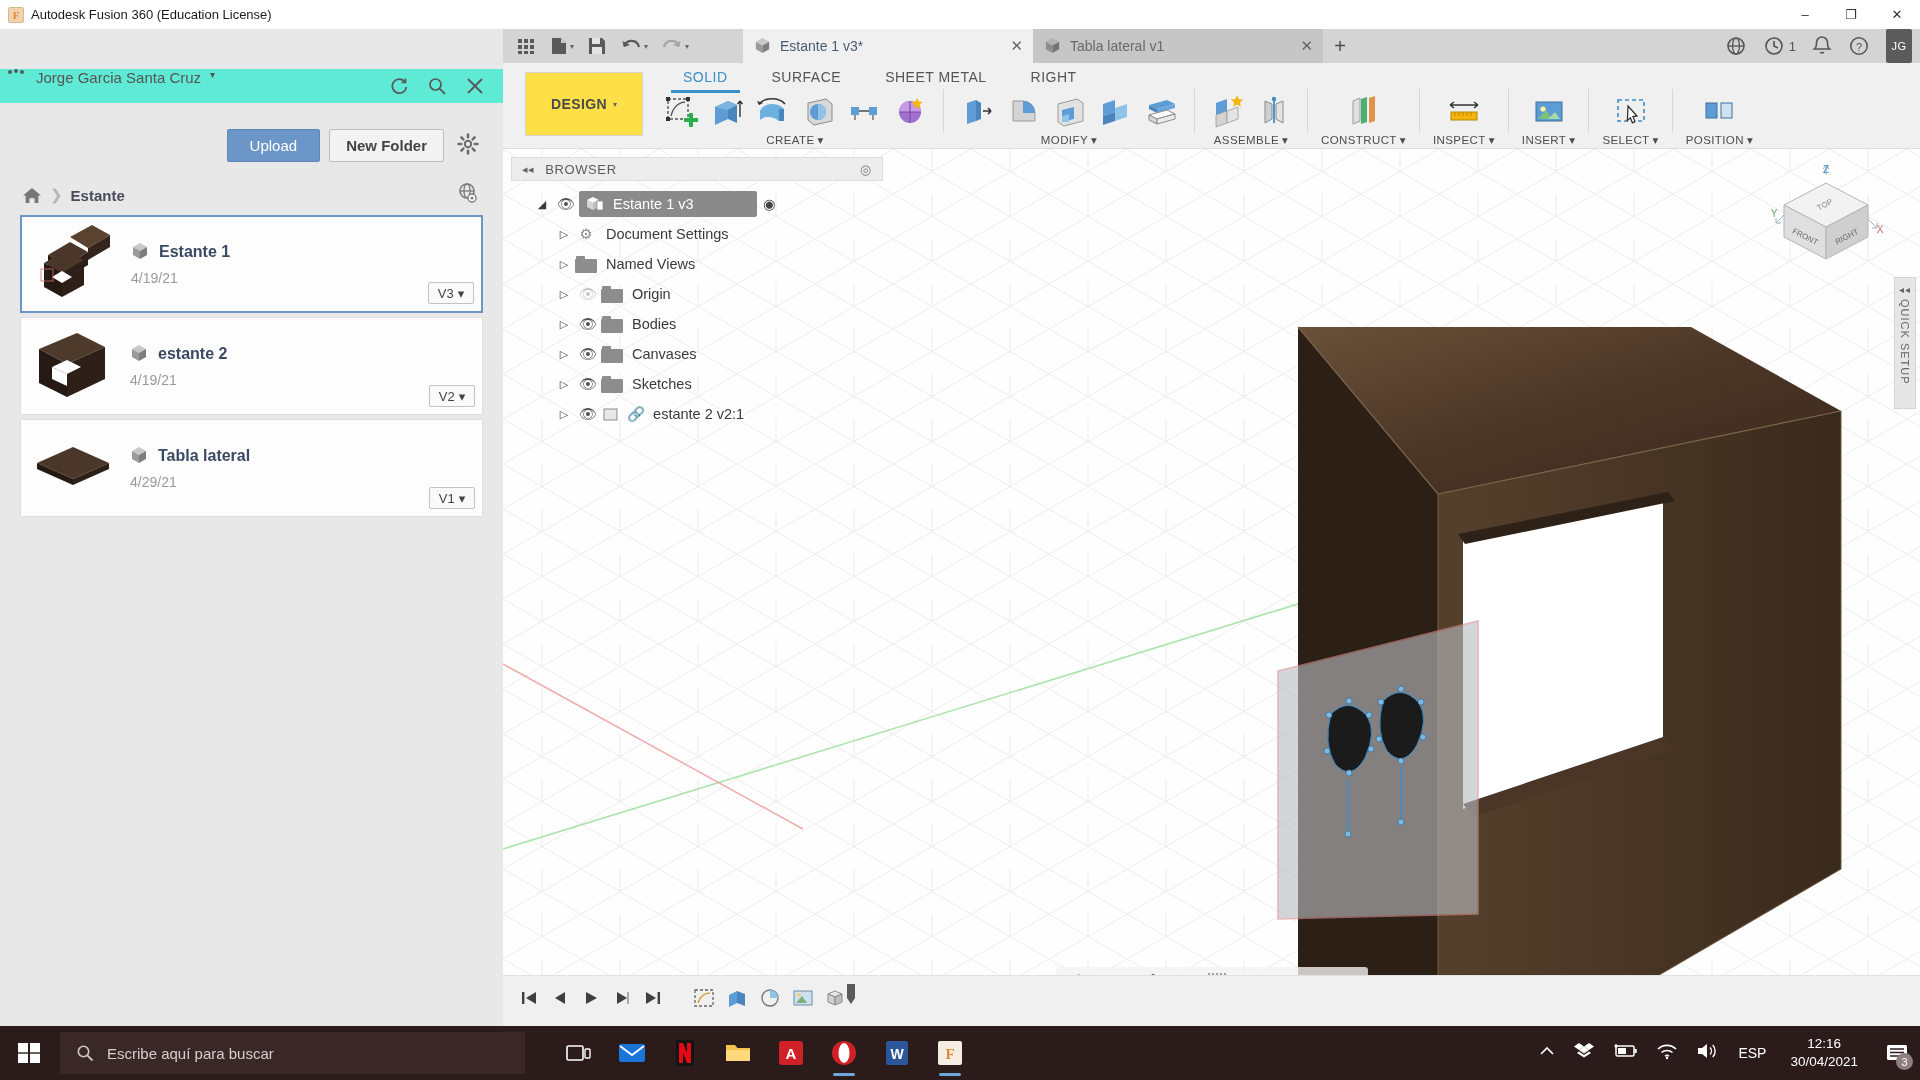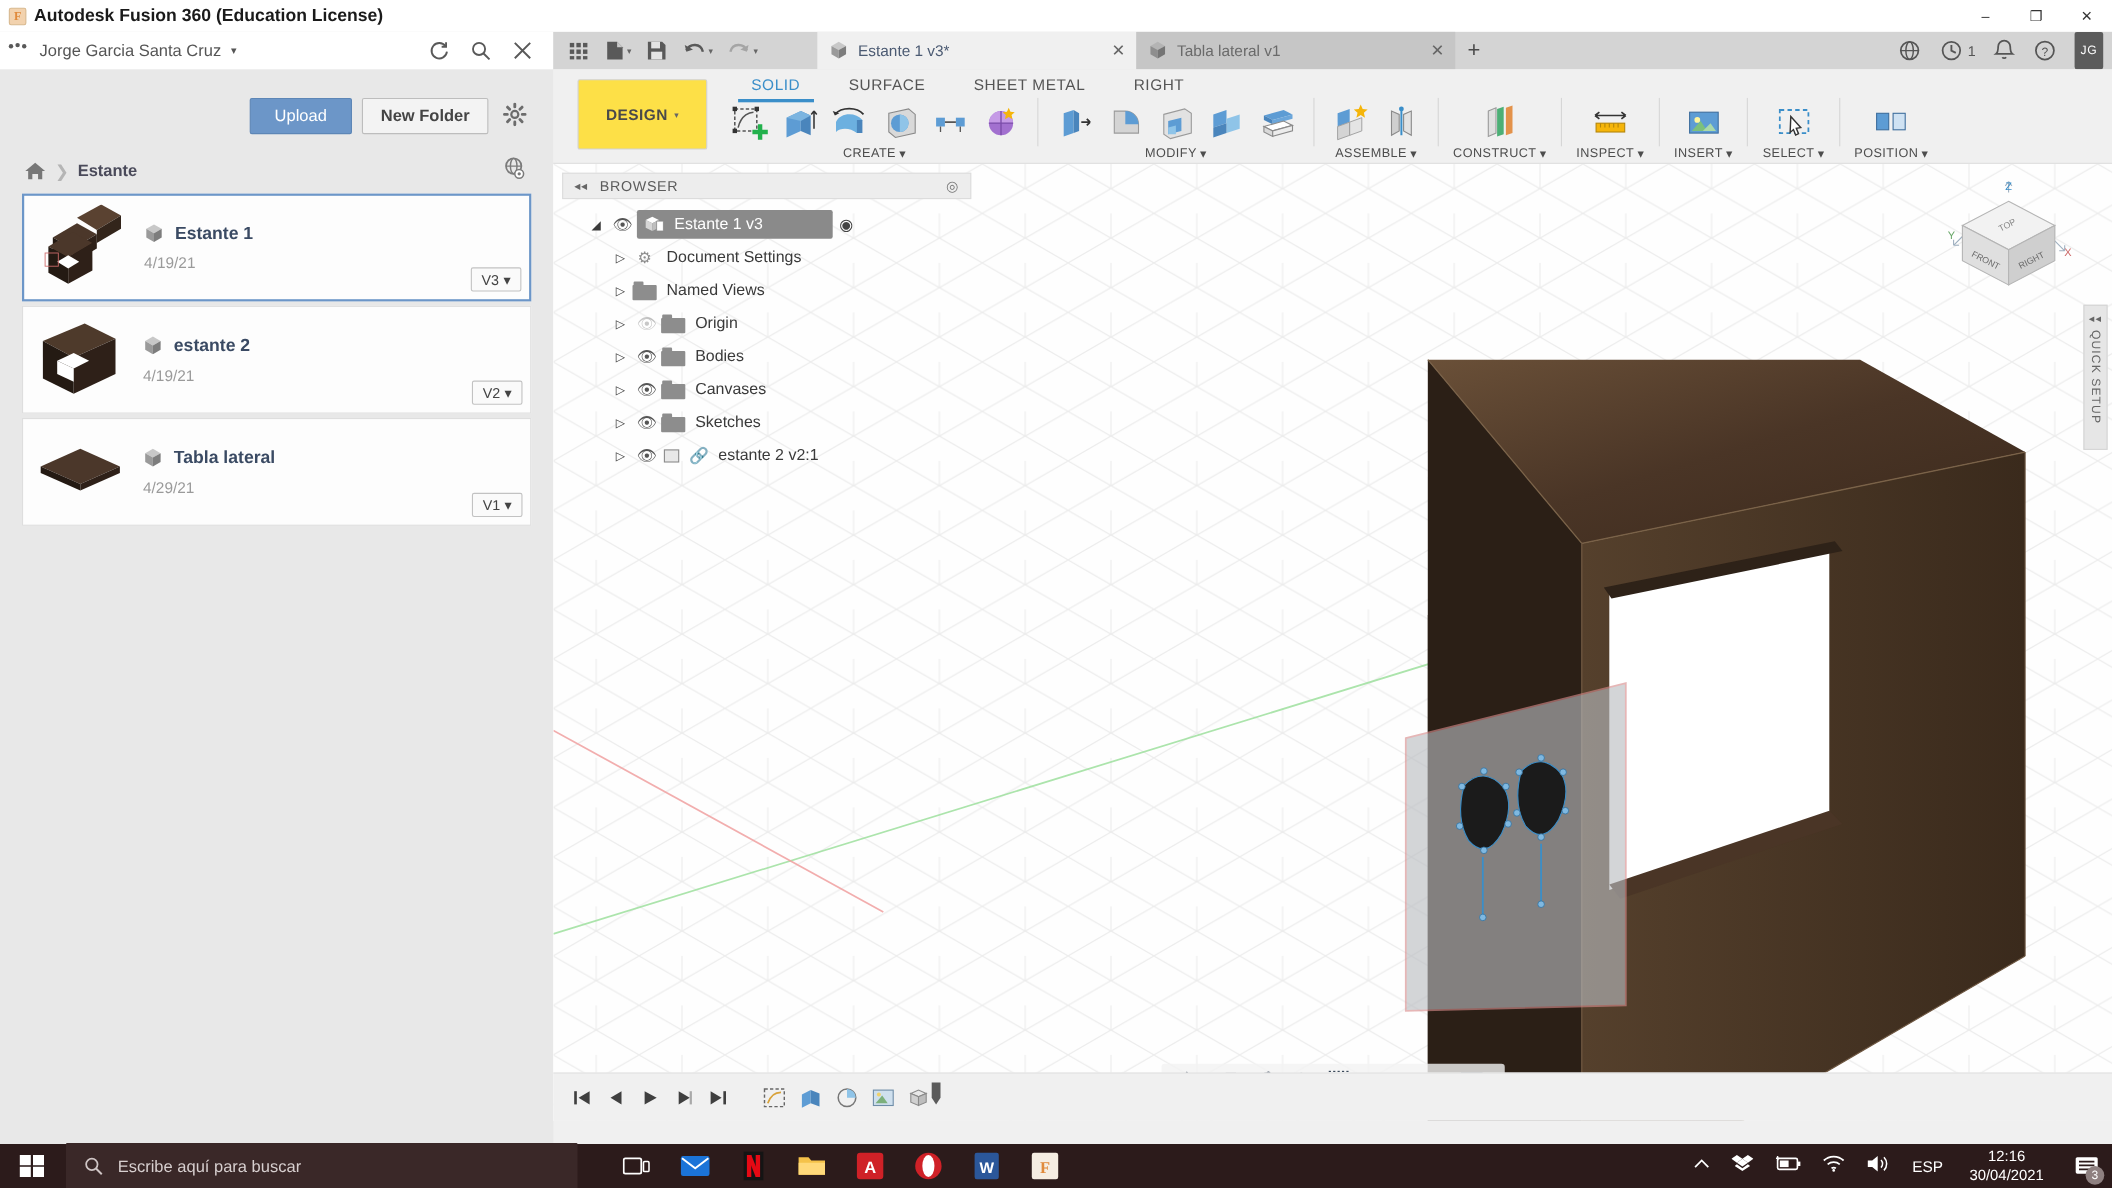--- a/index.html
+++ b/index.html
@@ -7,30 +7,30 @@
     font-family:"Liberation Sans", sans-serif; }
   body { background:#e8e8e8; position:relative; }
 
   
   .titlebar { position:absolute; left:0; top:0; width:1920px; height:29px;
     background:#fff; display:flex; align-items:center; }
   .tb-icon { width:16px; height:16px; margin-left:8px; margin-right:7px;
     background:#f2d2ae; border:1px solid #d8b98f; border-radius:2px;
     color:#e08a3c; font-size:11px; font-weight:bold; line-height:14px;
     text-align:center; font-family:"Liberation Serif",serif; }
-  .tb-title { font-size:16px; color:#1a1a1a;font-weight:bold; }
+  .tb-title { font-size:13px; color:#1a1a1a; }
   .tb-btns { margin-left:auto; display:flex; height:29px; }
   .tb-btn { width:46px; height:29px; display:flex; align-items:center;
     justify-content:center; color:#333; font-size:13px; }
 
   
   .leftpanel { position:absolute; left:0; top:29px; width:503px; height:1022px;
     background:#e8e8e8; }
-  .acct-bar { height:34px; background:#ffffff; display:flex; align-items:center;
-    padding:0 8px; }
+  .acct-bar { height:34px; background:#5eead4; display:flex; 
+    padding:0 8px;margin-top:40px; }
   .acct-icon { width:20px; height:14px; margin-right:8px; position:relative; }
   .acct-icon i { position:absolute; bottom:0; width:4px; background:#595959;
     border-radius:1px; }
   .acct-icon i:nth-child(1){ left:0; height:8px; }
   .acct-icon i:nth-child(2){ left:6px; height:11px; }
   .acct-icon i:nth-child(3){ left:12px; height:8px; }
   .acct-icon b { position:absolute; top:0; width:4px; height:4px;
     border-radius:50%; background:#595959; }
   .acct-icon b:nth-of-type(1){ left:0; top:1px;}
   .acct-icon b:nth-of-type(2){ left:6px; top:0;}
@@ -180,21 +180,21 @@
   .timeline { position:absolute; left:0; bottom:32px; width:1417px;
     height:44px; background:#f0f0f0; display:flex; align-items:center;
     gap:3px; padding-left:12px; border-top:1px solid #e2e2e2; }
   .tl-btn { width:28px; height:26px; display:flex; align-items:center;
     justify-content:center; color:#3f3f3f; font-size:13px; }
   .tl-sep { width:16px; }
   .tl-feat { width:30px; height:26px; display:flex; align-items:center;
     justify-content:center; }
 
   
-  .taskbar { position:absolute; left:0; bottom:0; width:1920px; height:40px;
+  .taskbar { position:absolute; left:0; bottom:0; width:1920px; height:54px;
     background:#2c1b1b; display:flex; align-items:center; }
   .startbtn { width:58px; height:54px; display:flex; align-items:center;
     justify-content:center; }
   .searchbox { width:465px; height:42px; background:#3a2828; margin-left:2px;
     display:flex; align-items:center; gap:13px; padding-left:16px;
     border-radius:1px; }
   .searchbox span { color:#d7cfcf; font-size:15px; }
   .tb-apps { display:flex; align-items:center; gap:5px; margin-left:30px; }
   .app { width:48px; height:48px; display:flex; align-items:center;
     justify-content:center; position:relative; border-radius:3px; }

